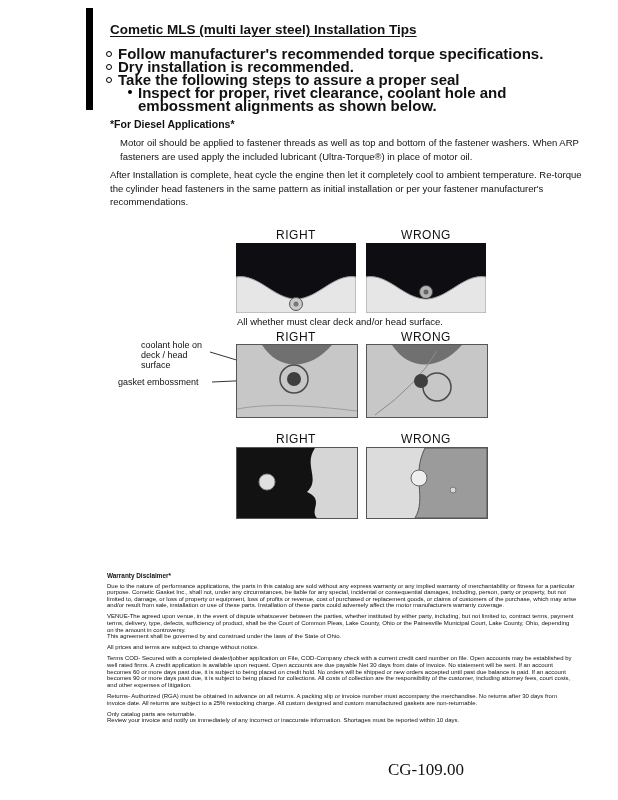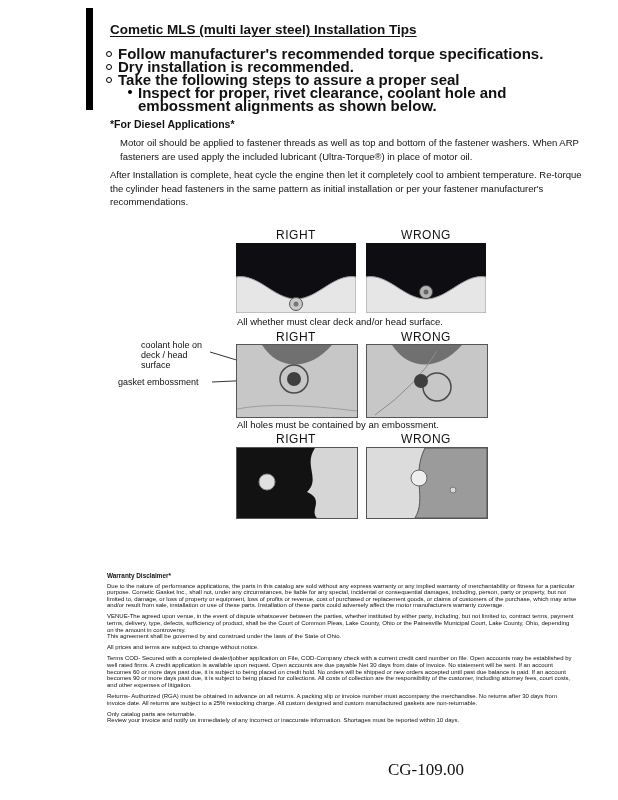--- a/index.html
+++ b/index.html
@@ -92,21 +92,20 @@
     <circle cx="57" cy="34" r="14" fill="none" stroke="#4a4a4a" stroke-width="1.5"></circle>
     <circle cx="57" cy="34" r="7" fill="#3f3f3f"></circle>
   </svg>
   <svg class="abs img-frame" style="left:366px;top:344px;border:1px solid #555;" width="120" height="72">
     <rect width="120" height="72" fill="#c7c7c7"></rect>
     <path d="M25,0 C42,26 72,26 95,0 Z" fill="#707070"></path>
     <path d="M8,70 Q50,40 70,6" stroke="#8c8c8c" fill="none"></path>
     <circle cx="70" cy="42" r="14" fill="none" stroke="#4a4a4a" stroke-width="1.5"></circle>
     <circle cx="54" cy="36" r="7" fill="#3f3f3f"></circle>
   </svg>
-  <div class="abs caption" style="left:237px;top:419px;width:260px;">All holes must be contained by an embossment.</div>
 
   <div class="abs diag-label" style="left:236px;top:432px;">RIGHT</div>
   <div class="abs diag-label" style="left:366px;top:432px;">WRONG</div>
 
   <svg class="abs img-frame" style="left:236px;top:447px;border:1px solid #555;" width="120" height="70">
     <rect width="120" height="70" fill="#d6d6d6"></rect>
     <path d="M0,0 L78,0 C66,18 84,30 70,44 C88,52 72,62 80,70 L0,70 Z" fill="#121212"></path>
     <circle cx="30" cy="34" r="8" fill="#e0e0e0" stroke="#888"></circle>
   </svg>
   <svg class="abs img-frame" style="left:366px;top:447px;border:1px solid #555;" width="120" height="70">

